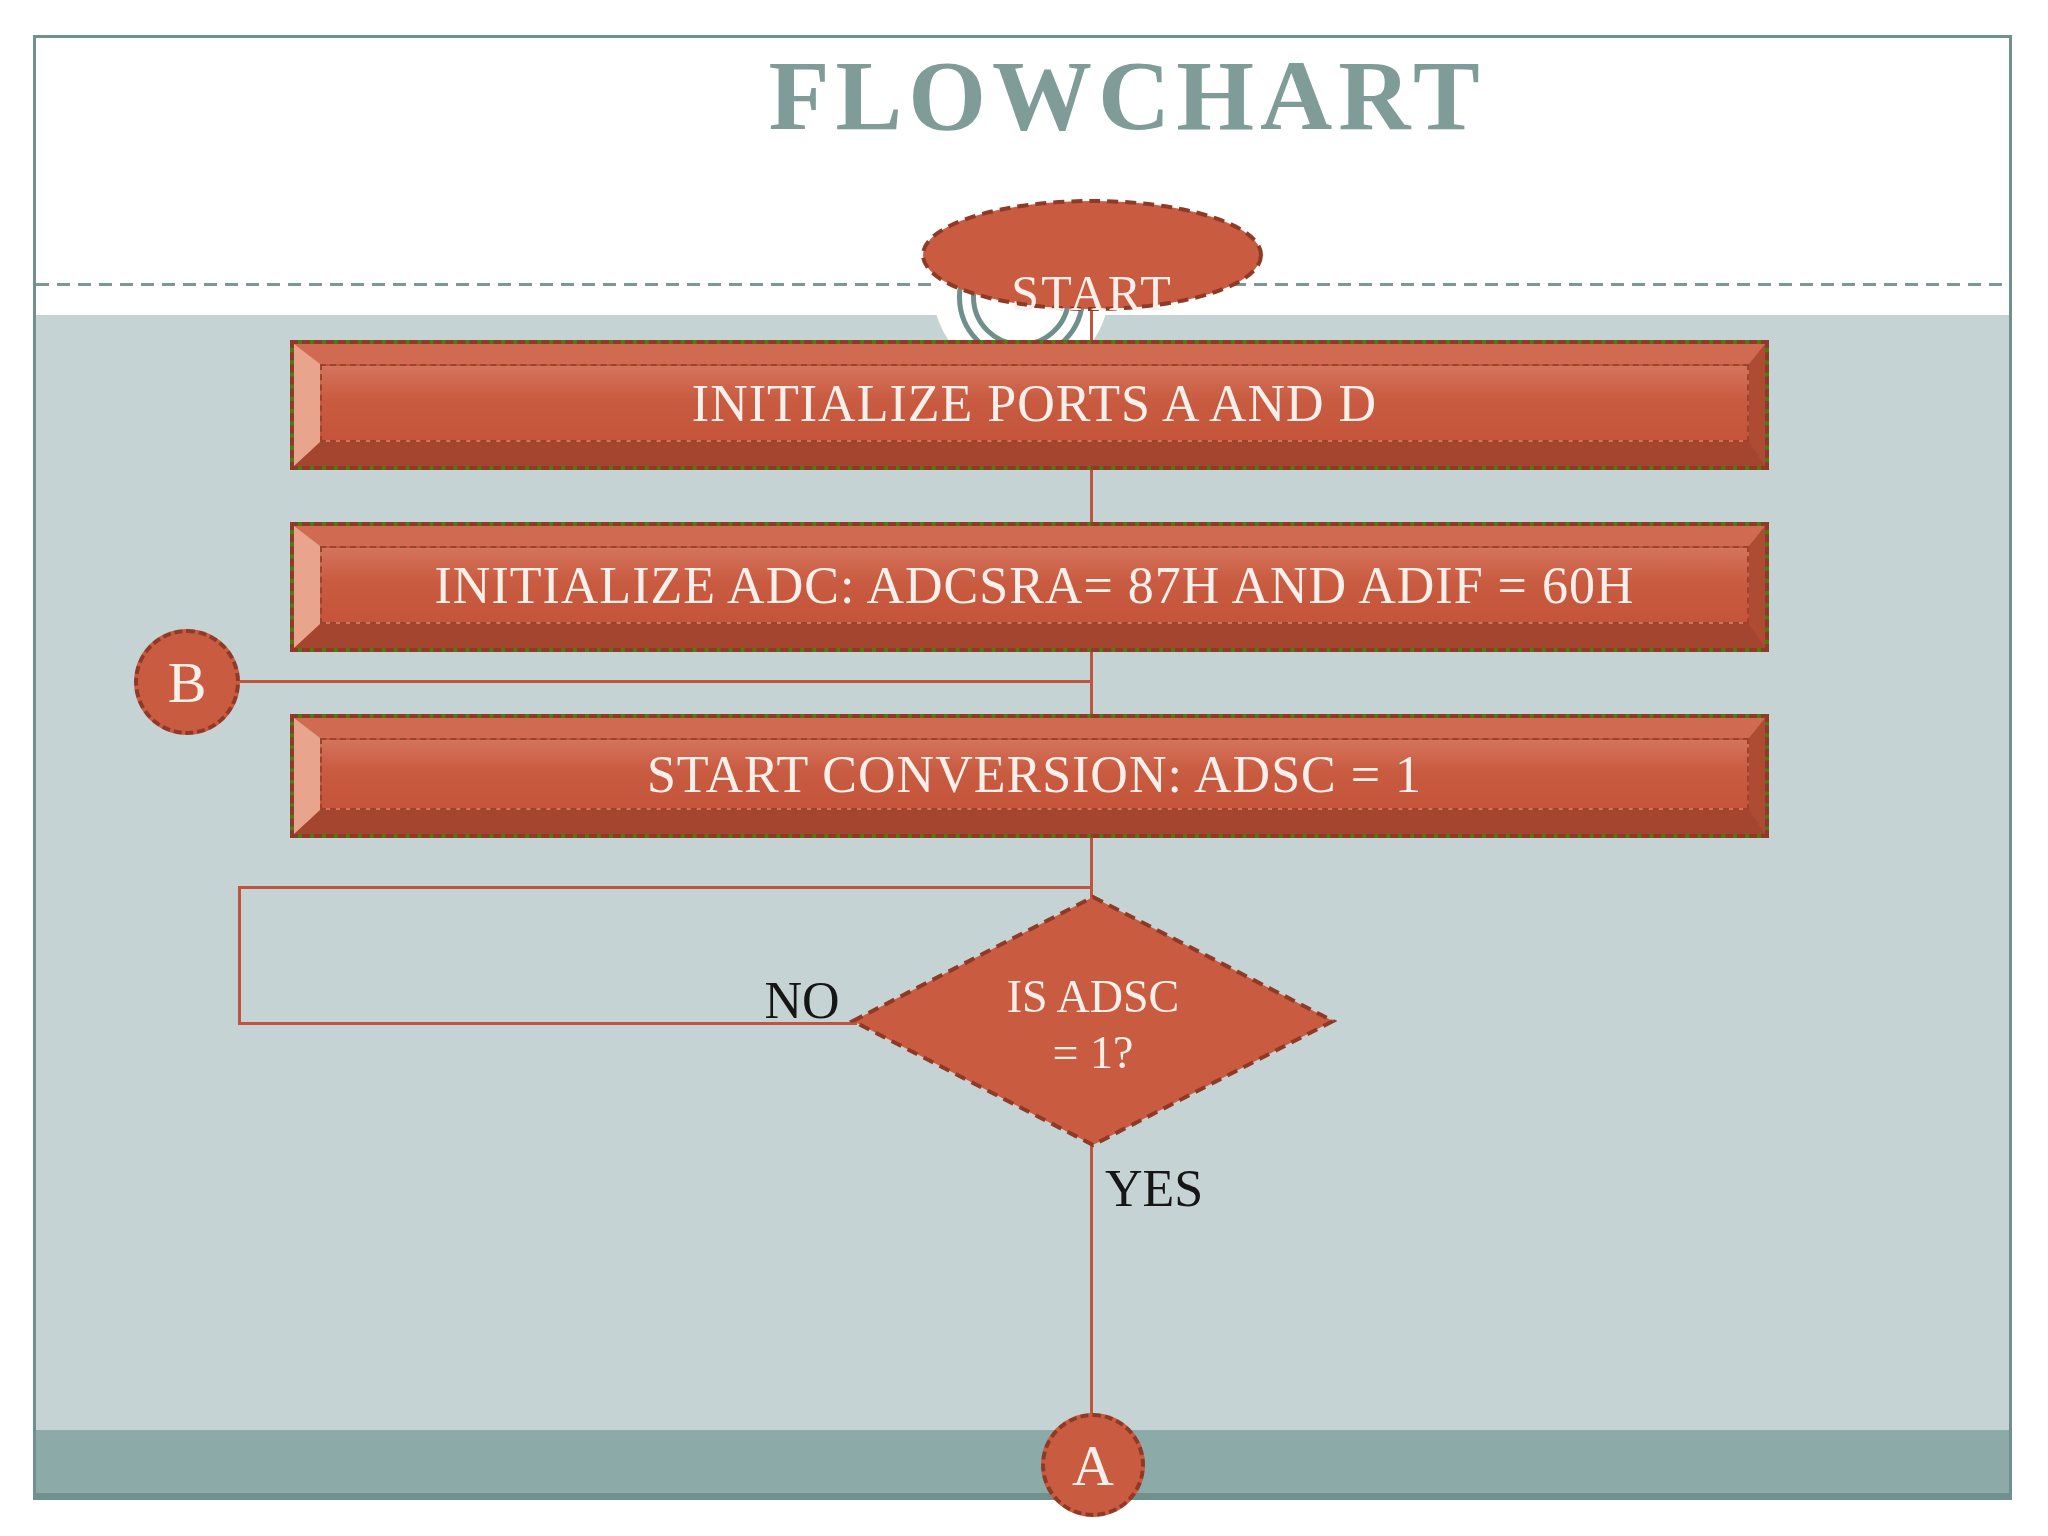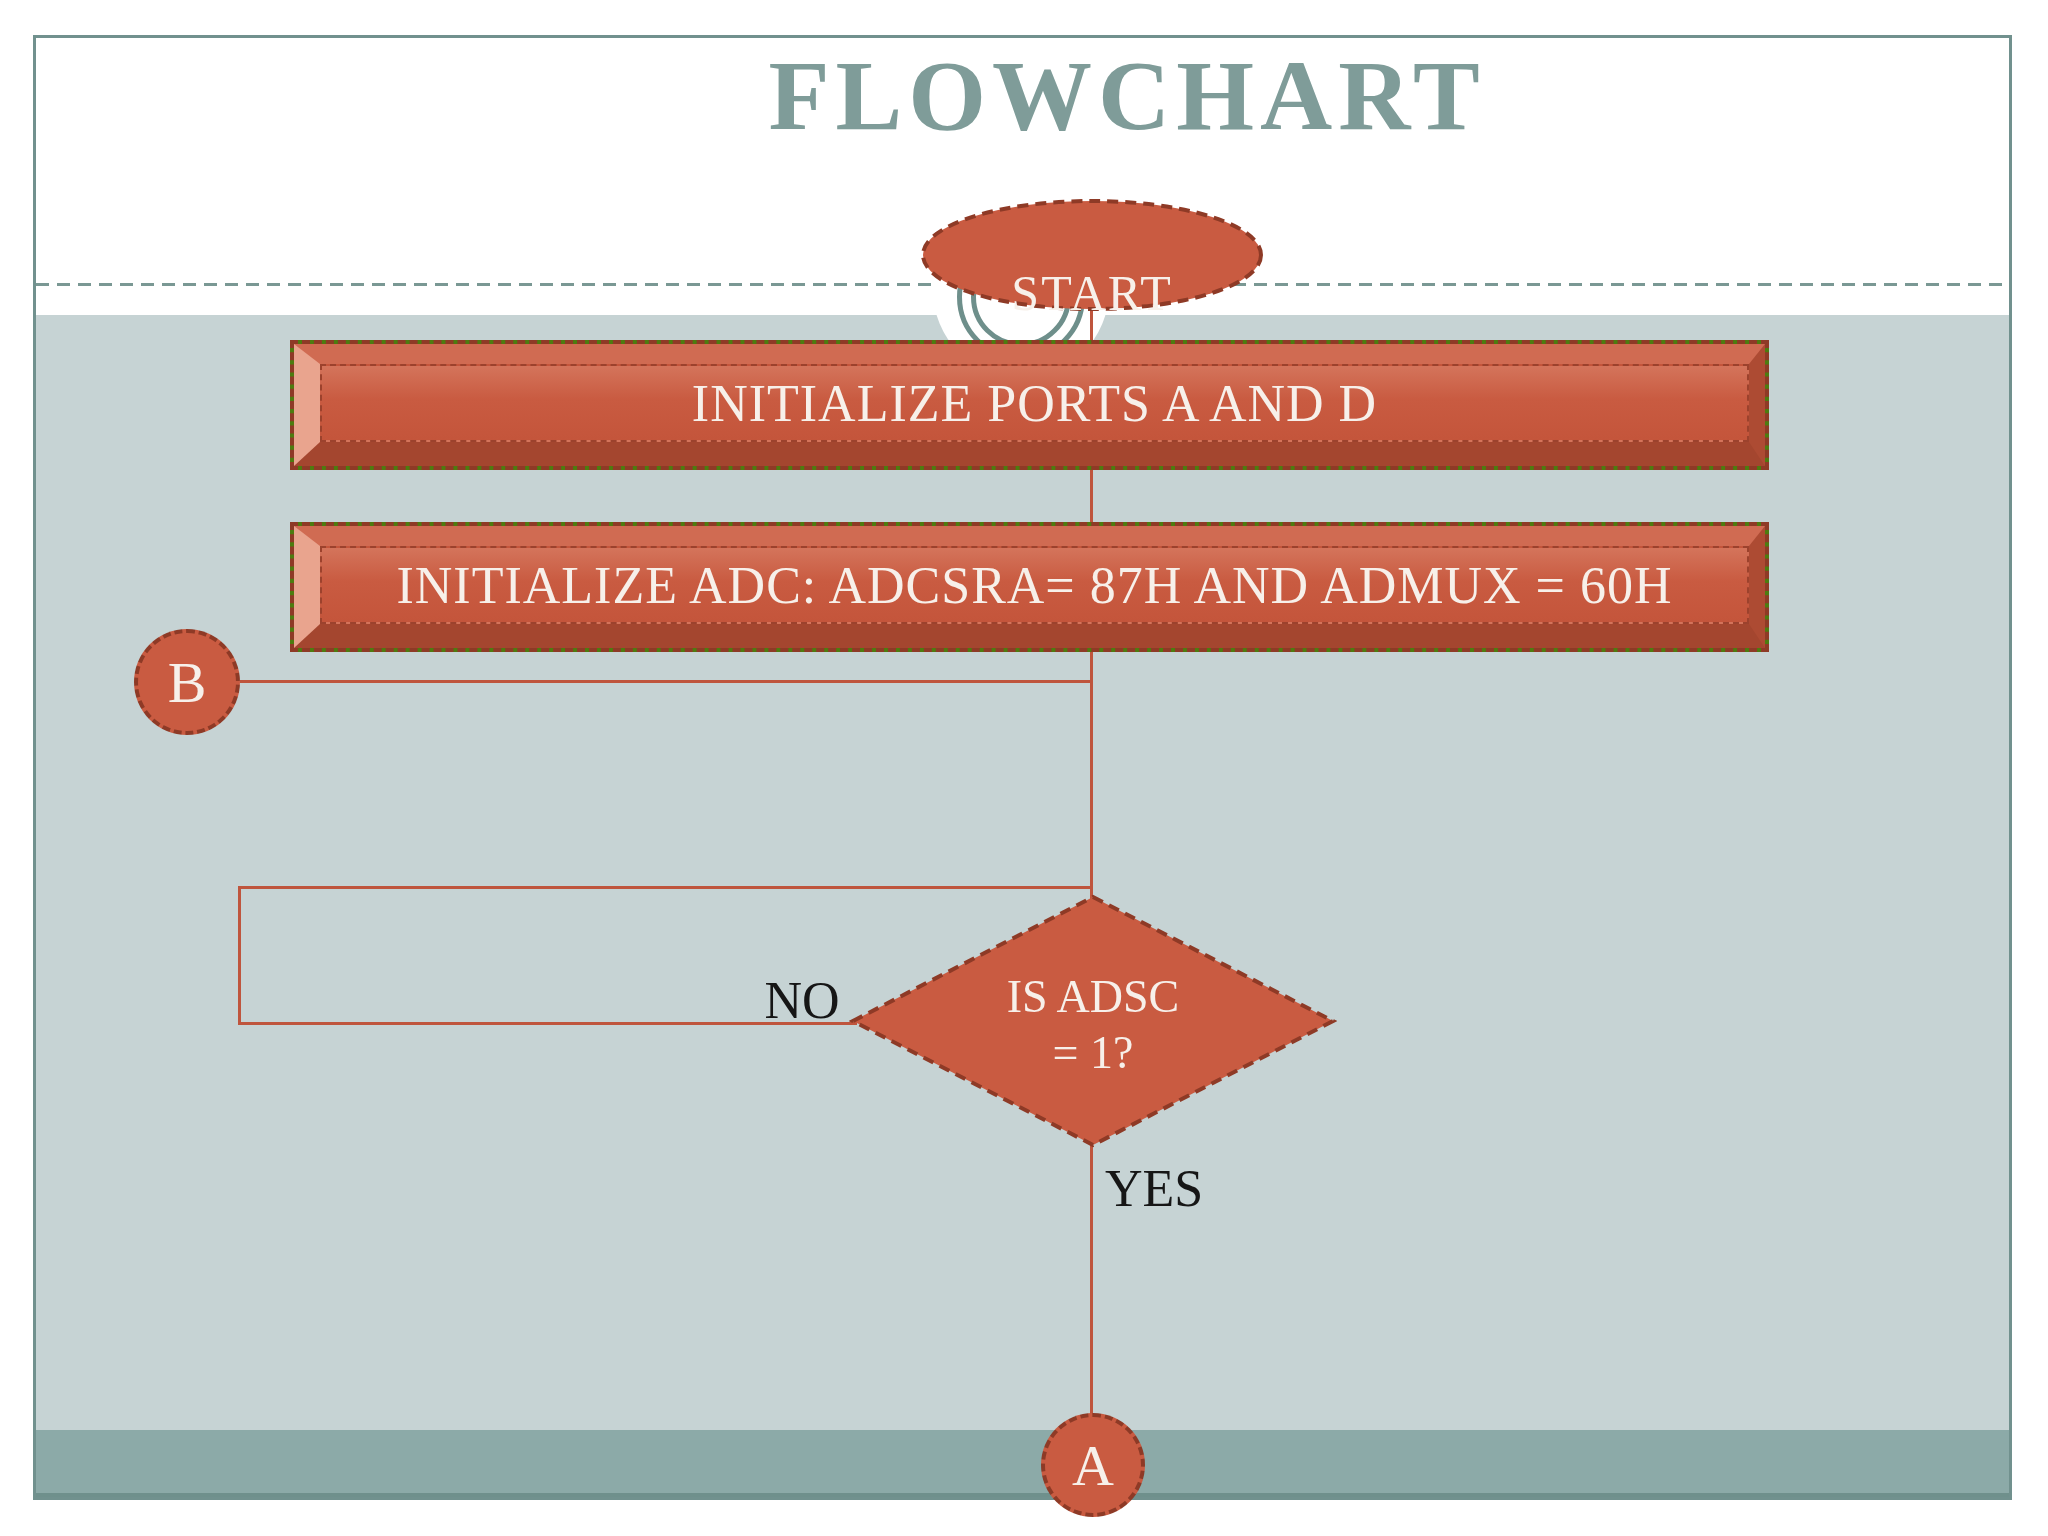--- a/index.html
+++ b/index.html
@@ -92,21 +92,27 @@
 
   <div class="pbox box1">
     <div class="bevel"></div>
     <div class="face">
         <span>INITIALIZE PORTS A AND D</span>
       </div>
   </div>
   <div class="pbox box2">
     <div class="bevel"></div>
     <div class="face">
-        <span>INITIALIZE ADC: ADCSRA= 87H AND ADMUX = 60H</span>
+        <span>INITIALIZE ADC: ADCSRA= 87H AND ADIF = 60H</span>
+      </div>
+  </div>
+  <div class="pbox box3">
+    <div class="bevel"></div>
+    <div class="face">
+        <span>START CONVERSION: ADSC = 1</span>
       </div>
   </div>
 
   <svg class="shape-svg" style="left:849px;top:894px;" width="488" height="254" viewBox="0 0 488 254">
     <polygon points="244,3 484,127 244,251 4,127" fill="#c95b41" stroke="#8e3a26" stroke-width="4" stroke-dasharray="11 7"></polygon>
   </svg>
   <div class="shape-label diamond-l1">IS ADSC</div>
   <div class="shape-label diamond-l2">= 1?</div>
 
   <svg class="shape-svg" style="left:918px;top:196px;" width="348" height="118" viewBox="0 0 348 118">

